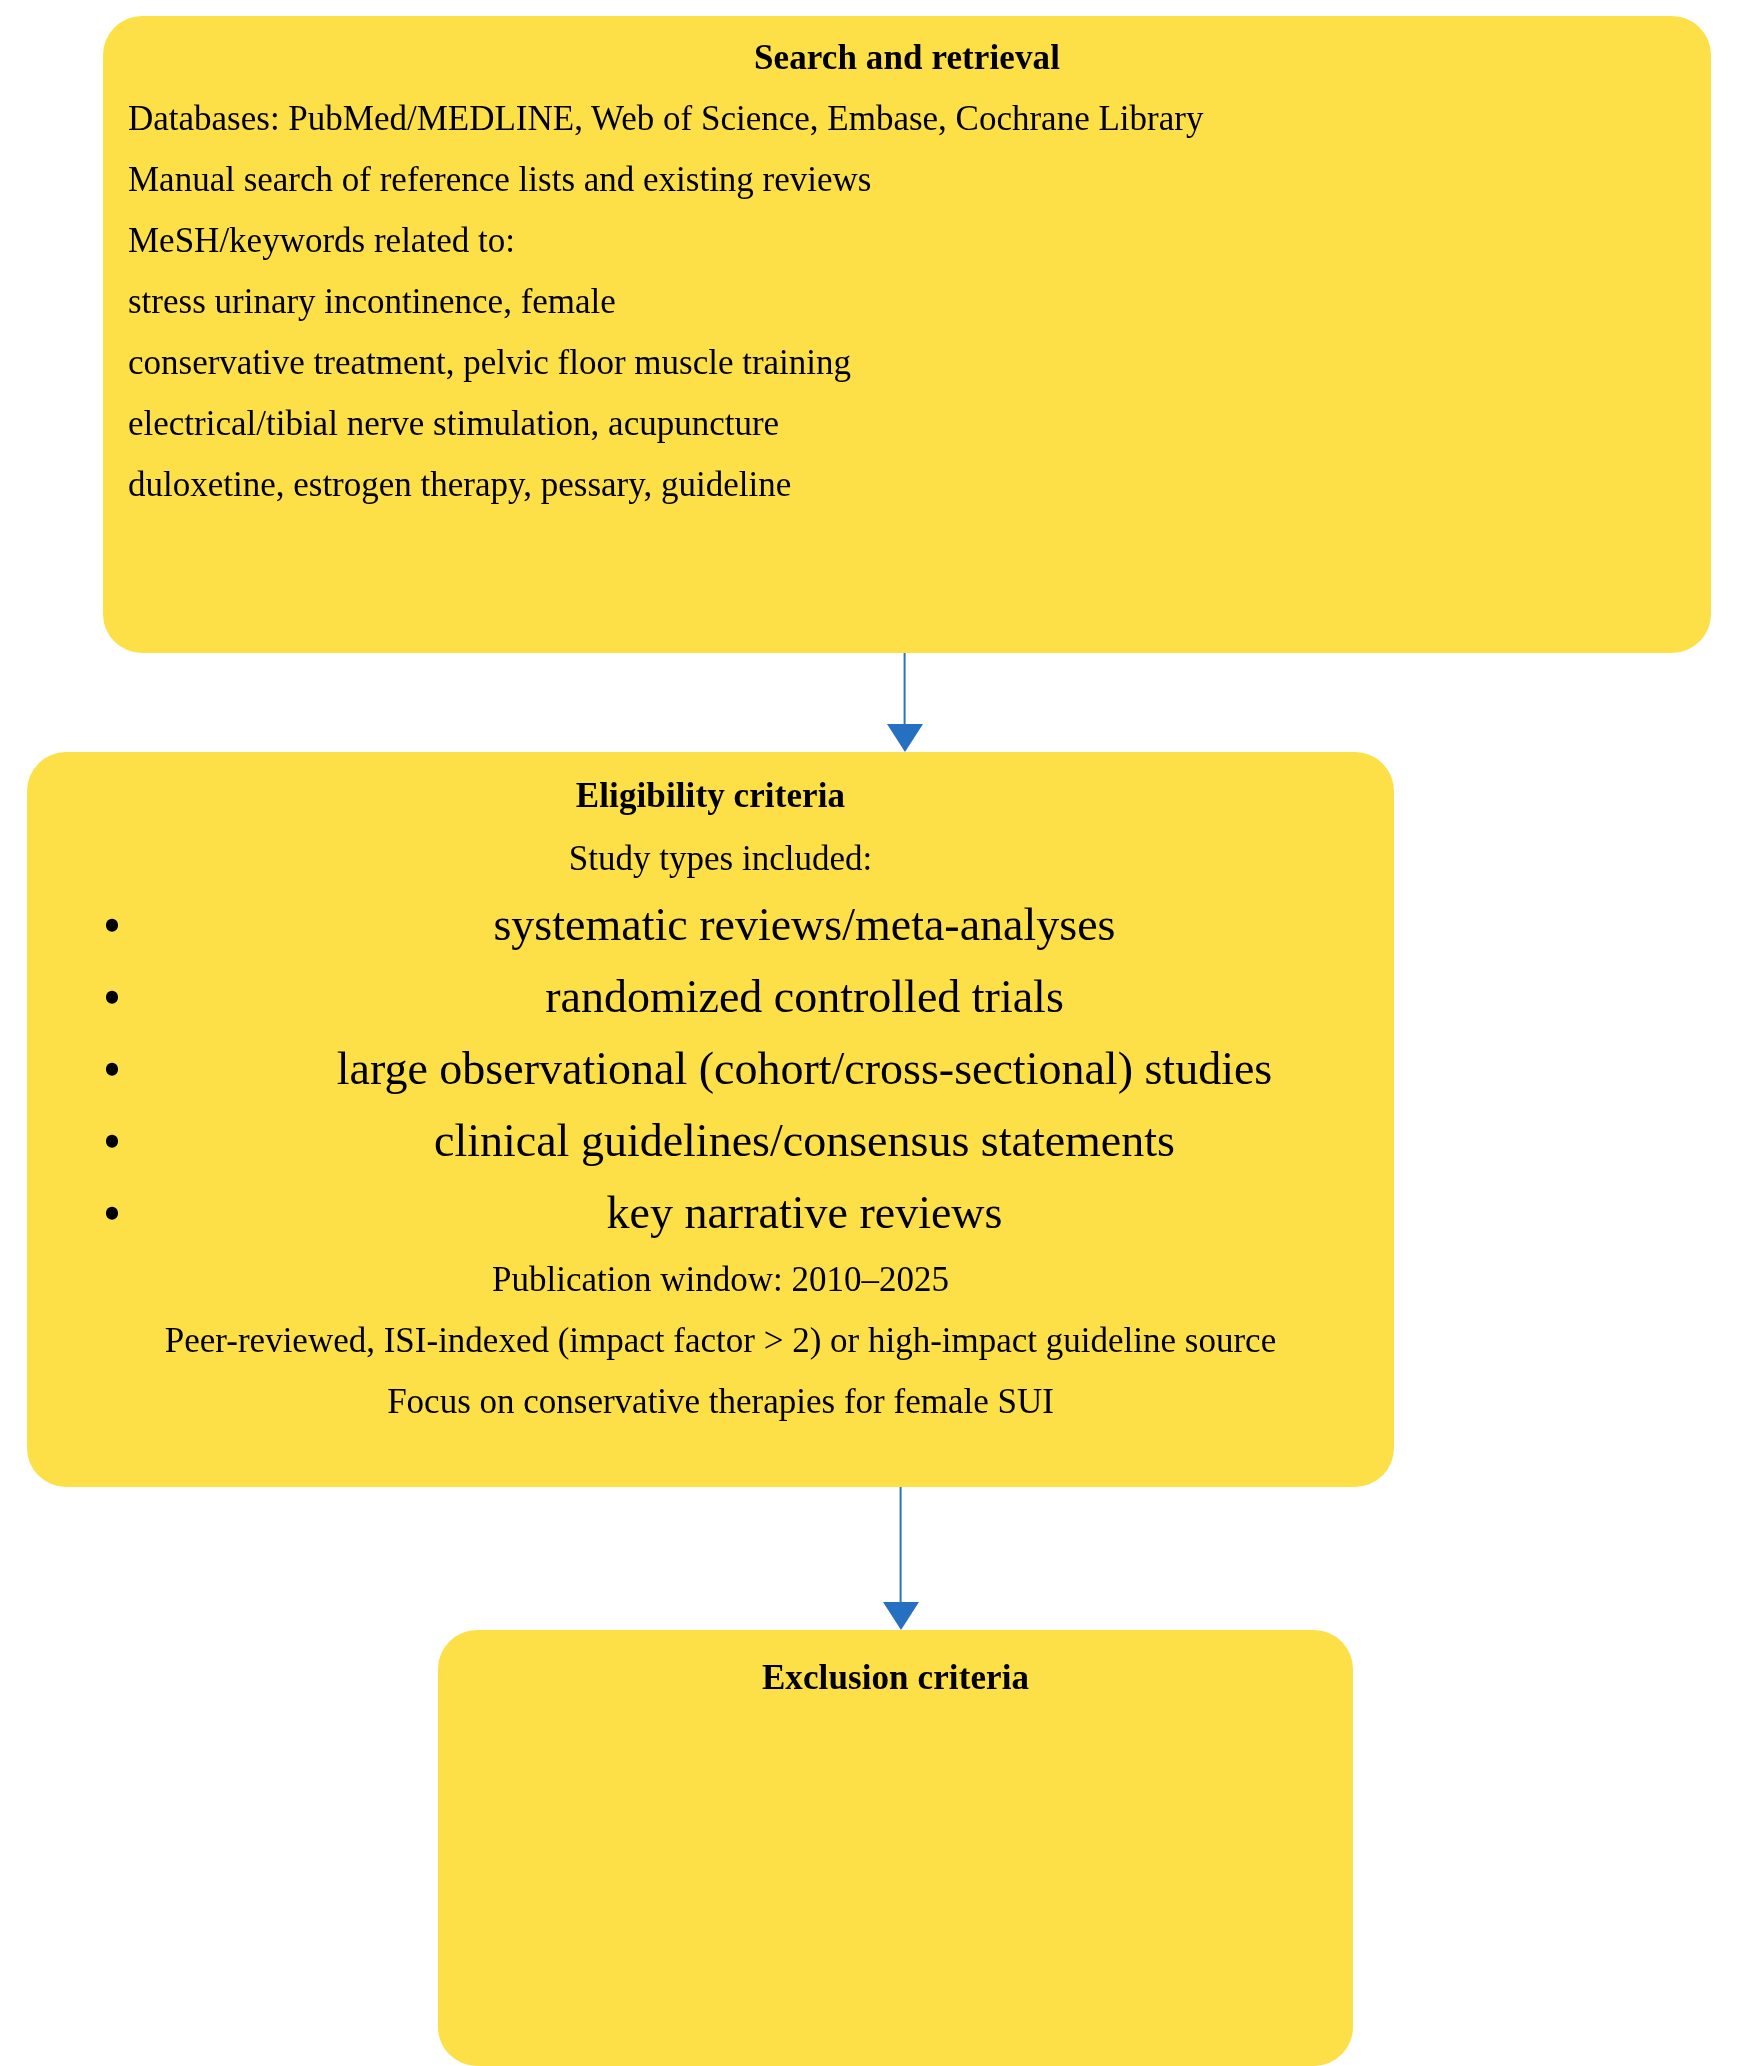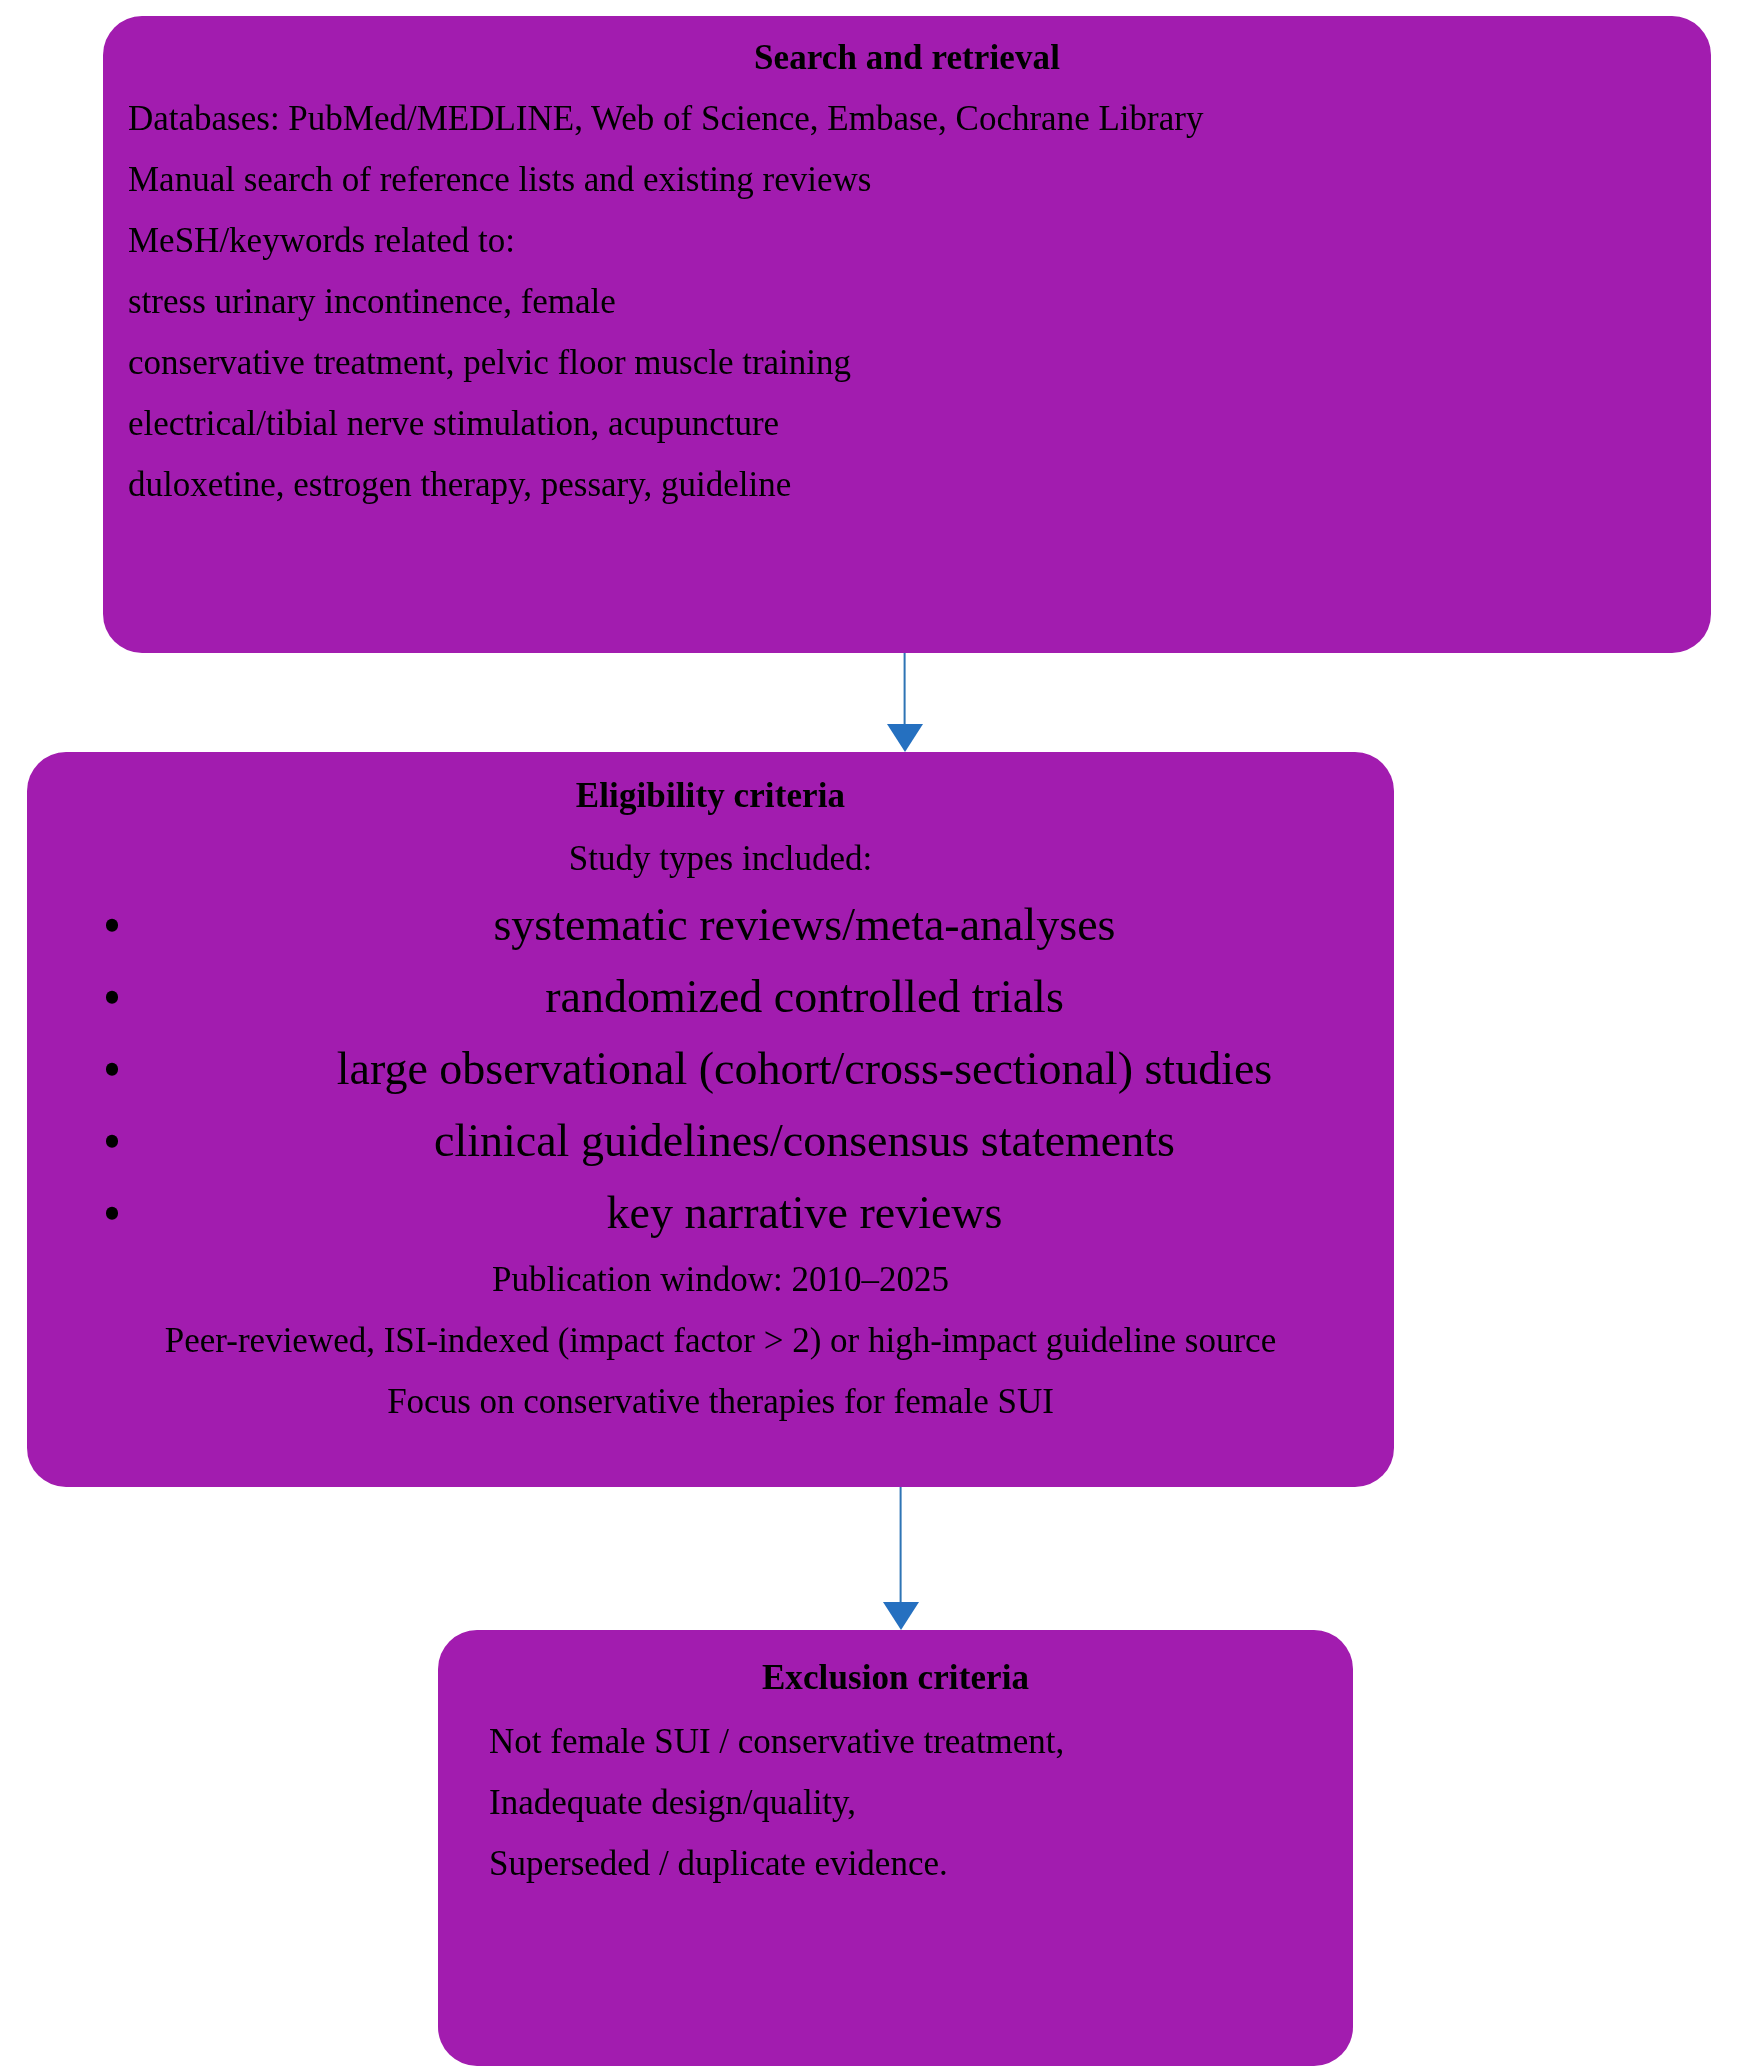--- a/index.html
+++ b/index.html
@@ -11,21 +11,21 @@
     width: 1757px;
     height: 2066px;
     position: relative;
     font-family: "Liberation Serif", "DejaVu Serif", serif;
     color: #000000;
     overflow: hidden;
   }
 
   .flow-box {
     position: absolute;
-    background: #a21caf;
+    background: #fde047;
     border-radius: 39px;
     box-sizing: border-box;
   }
 
   .box-title {
     text-align: center;
     font-weight: bold;
     font-size: 35px;
     line-height: 1.0;
     letter-spacing: 0.1px;
@@ -189,19 +189,14 @@
   </div>
 </div>
 
 <div class="arrow" id="arrow-2">
   <div class="shaft"></div>
   <div class="head"></div>
 </div>
 
 <div class="flow-box" id="box-exclusion">
   <div class="box-title">Exclusion criteria</div>
-  <div class="lines">
-    <div class="box-line">Not female SUI / conservative treatment,</div>
-    <div class="box-line">Inadequate design/quality,</div>
-    <div class="box-line">Superseded / duplicate evidence.</div>
-  </div>
 </div>
 
 
 </body></html>

